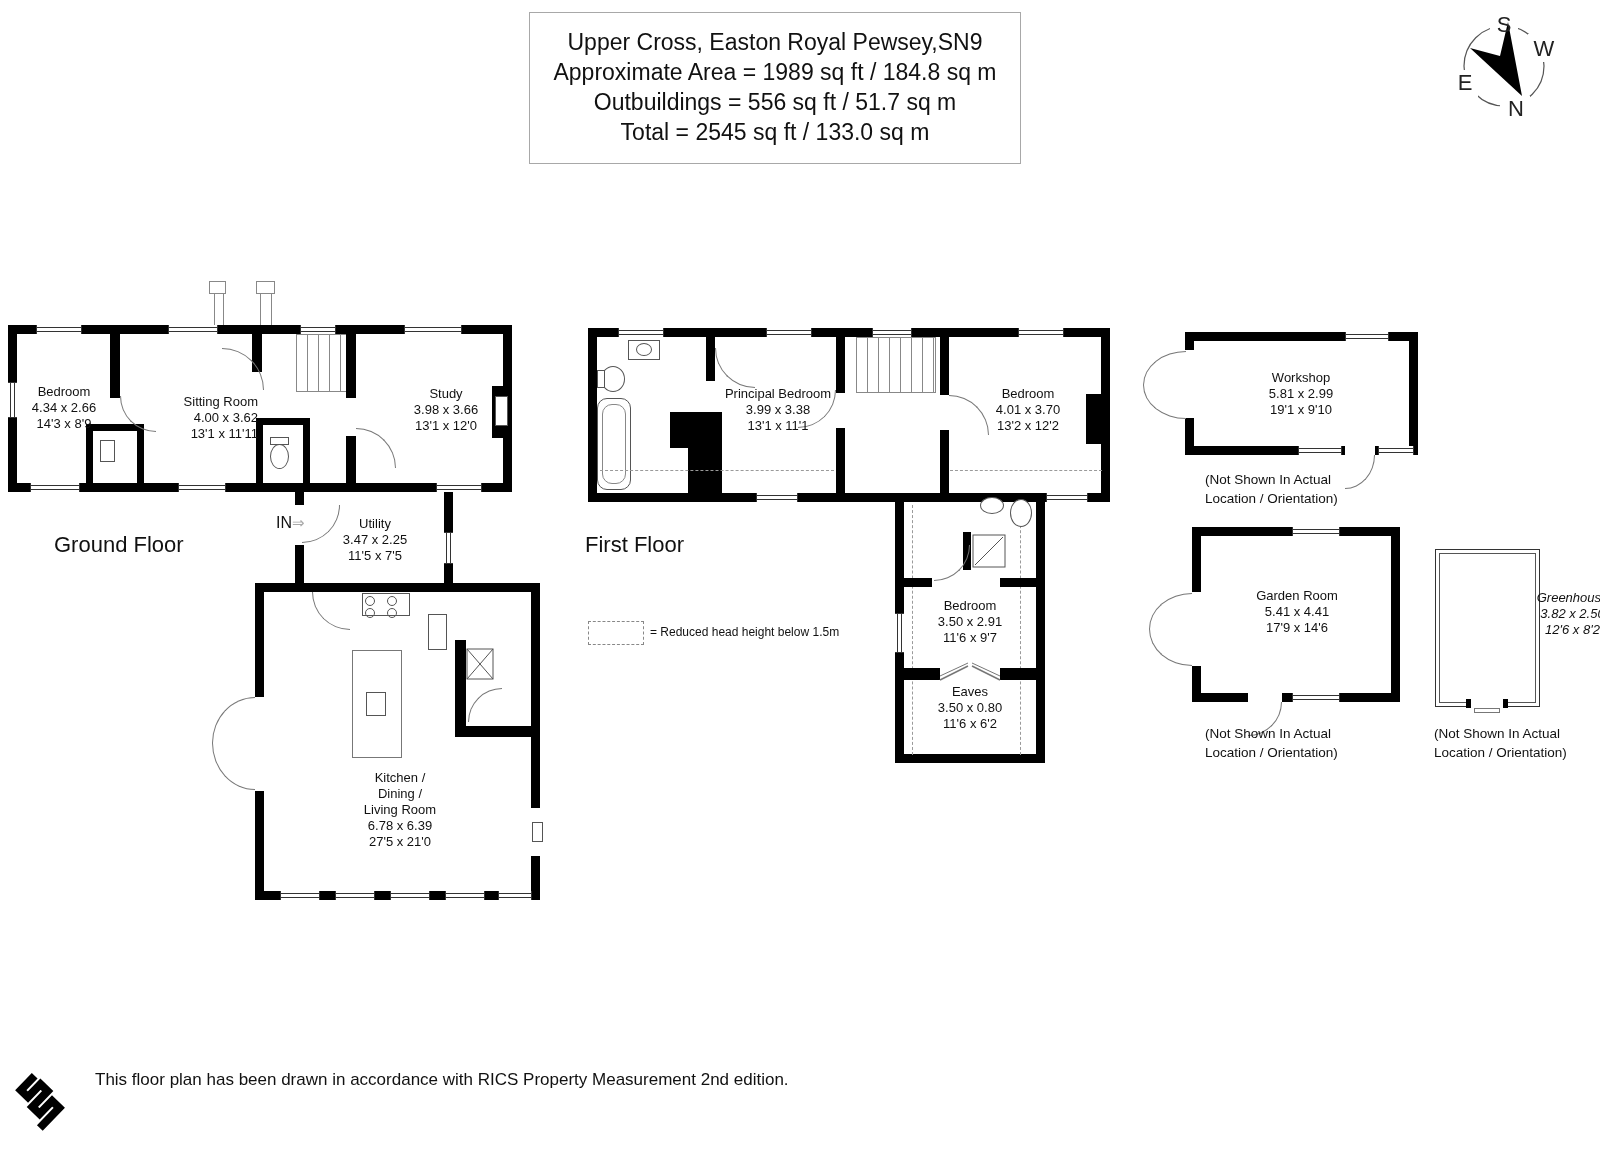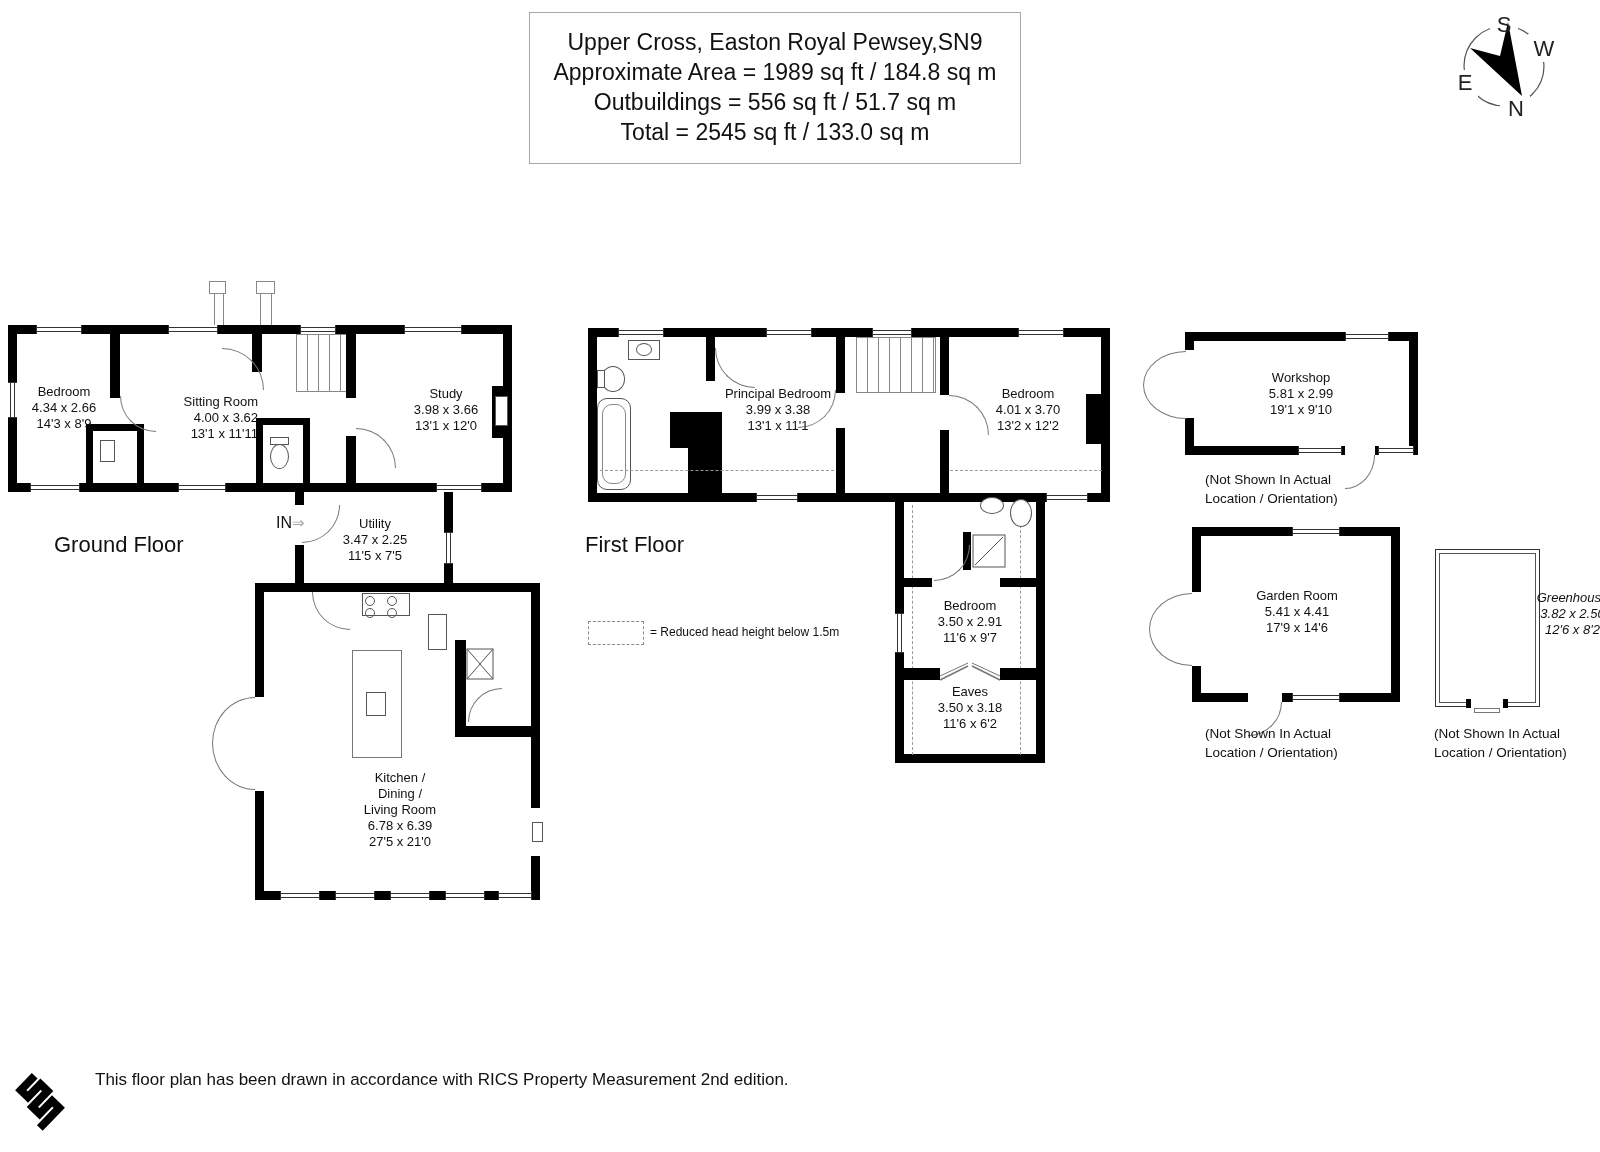--- a/index.html
+++ b/index.html
@@ -237,21 +237,21 @@
     <div>4.01 x 3.70</div>
     <div>13'2 x 12'2</div>
   </div>
   <div class="room-label" style="left:905px;top:598px;width:130px;">
     <div>Bedroom</div>
     <div>3.50 x 2.91</div>
     <div>11'6 x 9'7</div>
   </div>
   <div class="room-label" style="left:905px;top:684px;width:130px;">
     <div>Eaves</div>
-    <div>3.50 x 3.18</div>
+    <div>3.50 x 0.80</div>
     <div>11'6 x 6'2</div>
   </div>
 
   <div class="floor-label" style="left:585px;top:532px;">First Floor</div>
 
   <div class="legend-box" style="left:588px;top:621px;width:54px;height:22px;"></div>
   <div class="legend-text" style="left:650px;top:625px;">= Reduced head height below 1.5m</div>
 
   <div class="shell" style="left:1185px;top:332px;width:233px;height:123px;"></div>
   <div class="winh" style="left:1345px;top:332px;width:44px;"></div>

